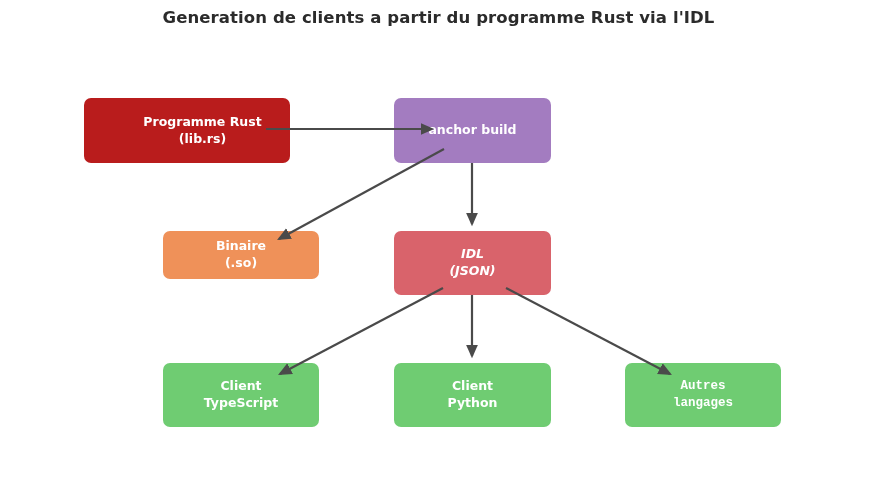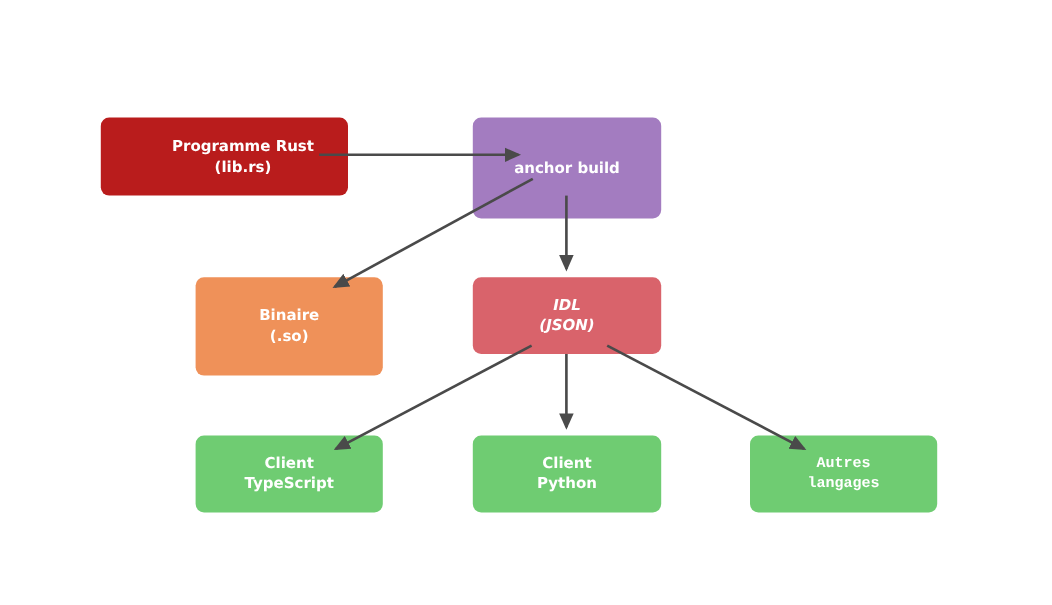--- a/index.html
+++ b/index.html
@@ -53,26 +53,27 @@
     height: 504px;
     z-index: 3;
     pointer-events: none;
   }
 </style>
 </head>
 <body>
 
 <div id="canvas">
 
+  <div id="diagram-title">Generation de clients a partir du programme Rust via l'IDL</div>
 
   <div id="nodes-layer">
       <div class="node" style="left: 84px; top: 98px; width: 206px; height: 65px; background: #b91c1c; padding-left: 31px;">Programme Rust
 (lib.rs)</div>
-      <div class="node" style="left: 394px; top: 98px; width: 157px; height: 84px; background: rgb(163, 124, 192);">anchor build</div>
-      <div class="node" style="left: 163px; top: 231px; width: 156px; height: 82px; background: rgb(239, 145, 89);">Binaire
+      <div class="node" style="left: 394px; top: 98px; width: 157px; height: 65px; background: rgb(163, 124, 192);">anchor build</div>
+      <div class="node" style="left: 163px; top: 231px; width: 156px; height: 48px; background: rgb(239, 145, 89);">Binaire
 (.so)</div>
       <div class="node" style="left: 394px; top: 231px; width: 157px; height: 64px; background: rgb(217, 99, 107); font-style: italic;">IDL
 (JSON)</div>
       <div class="node" style="left: 163px; top: 363px; width: 156px; height: 64px; background: rgb(111, 204, 114);">Client
 TypeScript</div>
       <div class="node" style="left: 394px; top: 363px; width: 157px; height: 64px; background: rgb(111, 204, 114);">Client
 Python</div>
       <div class="node" style="left: 625px; top: 363px; width: 156px; height: 64px; background: rgb(111, 204, 114); font-family: Liberation Mono, monospace;">Autres
 langages</div>
     </div>

